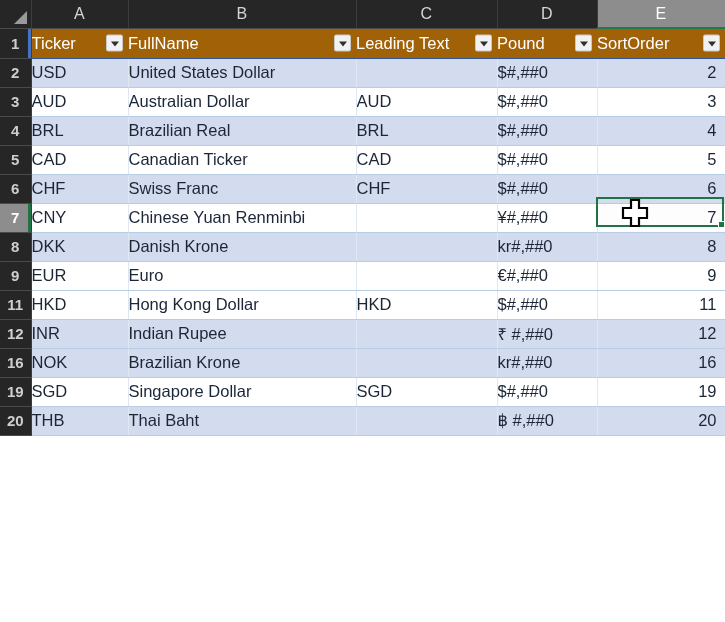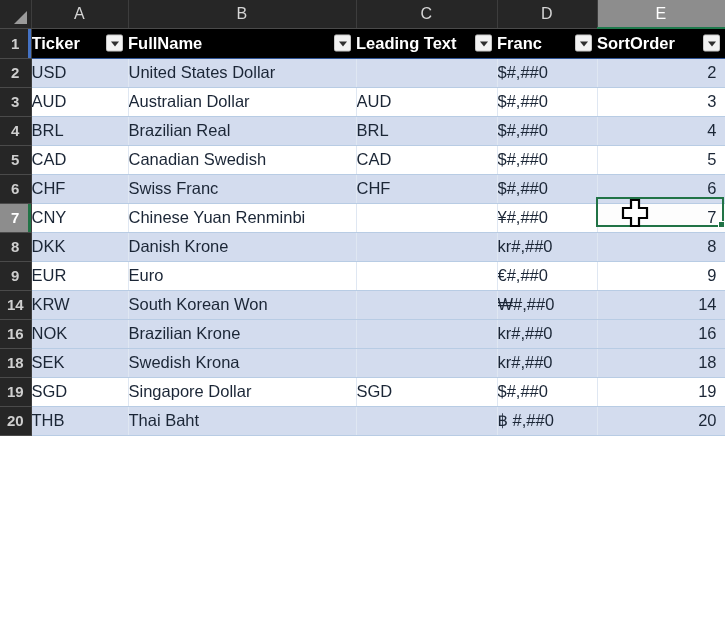--- a/index.html
+++ b/index.html
@@ -99,24 +99,24 @@
     content: "";
     position: absolute;
     top: 0; bottom: 0; right: 0;
     width: 3px;
     background: #217346;
   }
 
   
   tr.thead-row { height: 30px; }
   .th {
-    background: #000000;
+    background: #a16207;
     color: #ffffff;
     font-size: 16.5px;
-    font-weight: bold;
+    font-weight: normal;
     vertical-align: middle;
     padding-left: 7px;
     border-bottom: 1px solid #2f5597;
     position: relative;
   }
   .th .lbl { display: inline-block; }
   .filter-btn {
     position: absolute;
     right: 5px;
     top: 50%;
@@ -223,21 +223,21 @@
           <th class="colhdr">B</th>
           <th class="colhdr">C</th>
           <th class="colhdr">D</th>
           <th class="colhdr active">E</th>
         </tr>
         <tr class="thead-row">
           <th class="rowhdr accent">1</th>
           <td class="th"><span class="lbl">Ticker</span><span class="filter-btn"></span></td>
           <td class="th"><span class="lbl">FullName</span><span class="filter-btn"></span></td>
           <td class="th"><span class="lbl">Leading Text</span><span class="filter-btn"></span></td>
-          <td class="th"><span class="lbl">Franc</span><span class="filter-btn"></span></td>
+          <td class="th"><span class="lbl">Pound</span><span class="filter-btn"></span></td>
           <td class="th"><span class="lbl">SortOrder</span><span class="filter-btn"></span></td>
         </tr>
         <tr class="data-row">
           <th class="rowhdr">2</th>
           <td class="cell band">USD</td>
           <td class="cell band">United States Dollar</td>
           <td class="cell band"></td>
           <td class="cell band">$#,##0</td>
           <td class="cell band num">2</td>
         </tr>
@@ -253,21 +253,21 @@
           <th class="rowhdr">4</th>
           <td class="cell band">BRL</td>
           <td class="cell band">Brazilian Real</td>
           <td class="cell band">BRL</td>
           <td class="cell band">$#,##0</td>
           <td class="cell band num">4</td>
         </tr>
         <tr class="data-row">
           <th class="rowhdr">5</th>
           <td class="cell">CAD</td>
-          <td class="cell">Canadian Swedish</td>
+          <td class="cell">Canadian Ticker</td>
           <td class="cell">CAD</td>
           <td class="cell">$#,##0</td>
           <td class="cell num">5</td>
         </tr>
         <tr class="data-row">
           <th class="rowhdr">6</th>
           <td class="cell band">CHF</td>
           <td class="cell band">Swiss Franc</td>
           <td class="cell band">CHF</td>
           <td class="cell band">$#,##0</td>
@@ -291,42 +291,42 @@
         </tr>
         <tr class="data-row">
           <th class="rowhdr">9</th>
           <td class="cell">EUR</td>
           <td class="cell">Euro</td>
           <td class="cell"></td>
           <td class="cell">€#,##0</td>
           <td class="cell num">9</td>
         </tr>
         <tr class="data-row">
-          <th class="rowhdr">14</th>
-          <td class="cell band">KRW</td>
-          <td class="cell band">South Korean Won</td>
-          <td class="cell band"></td>
-          <td class="cell band">₩#,##0</td>
-          <td class="cell band num">14</td>
+          <th class="rowhdr">11</th>
+          <td class="cell">HKD</td>
+          <td class="cell">Hong Kong Dollar</td>
+          <td class="cell">HKD</td>
+          <td class="cell">$#,##0</td>
+          <td class="cell num">11</td>
+        </tr>
+        <tr class="data-row">
+          <th class="rowhdr">12</th>
+          <td class="cell band">INR</td>
+          <td class="cell band">Indian Rupee</td>
+          <td class="cell band"></td>
+          <td class="cell band">₹ #,##0</td>
+          <td class="cell band num">12</td>
         </tr>
         <tr class="data-row">
           <th class="rowhdr">16</th>
           <td class="cell band">NOK</td>
           <td class="cell band">Brazilian Krone</td>
           <td class="cell band"></td>
           <td class="cell band">kr#,##0</td>
           <td class="cell band num">16</td>
-        </tr>
-        <tr class="data-row">
-          <th class="rowhdr">18</th>
-          <td class="cell band">SEK</td>
-          <td class="cell band">Swedish Krona</td>
-          <td class="cell band"></td>
-          <td class="cell band">kr#,##0</td>
-          <td class="cell band num">18</td>
         </tr>
         <tr class="data-row">
           <th class="rowhdr">19</th>
           <td class="cell">SGD</td>
           <td class="cell">Singapore Dollar</td>
           <td class="cell">SGD</td>
           <td class="cell">$#,##0</td>
           <td class="cell num">19</td>
         </tr>
         <tr class="data-row">

